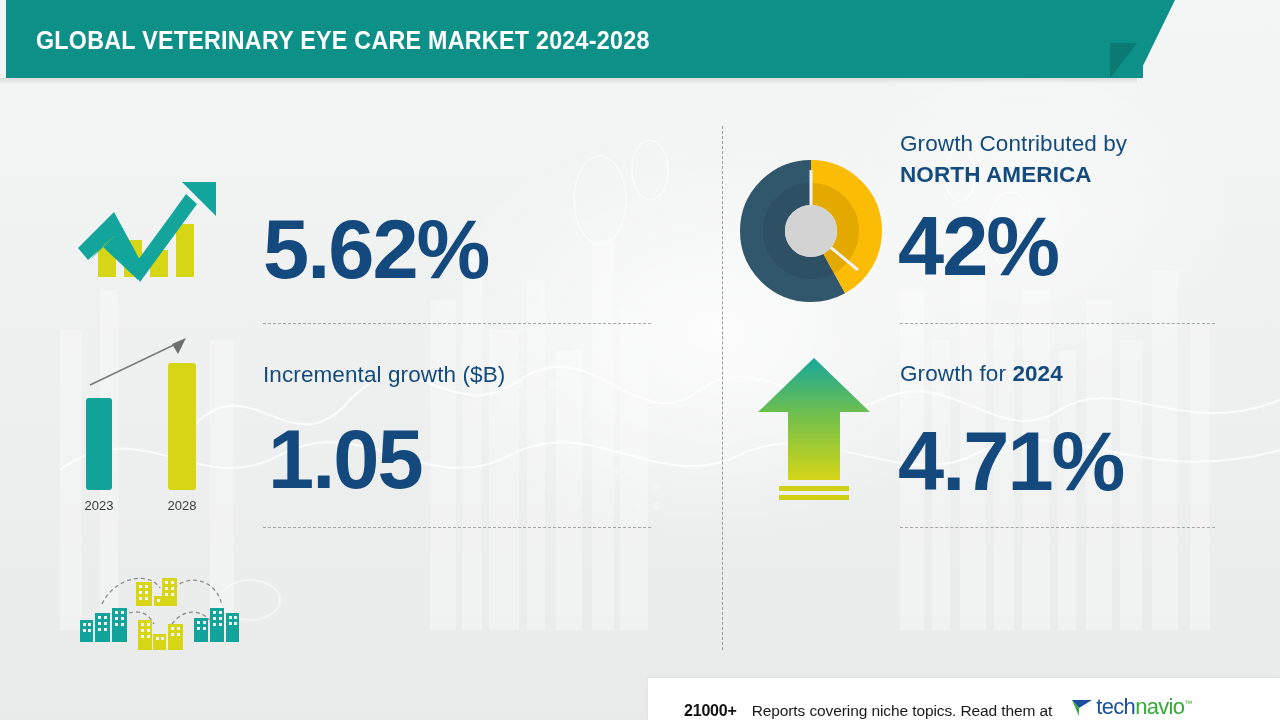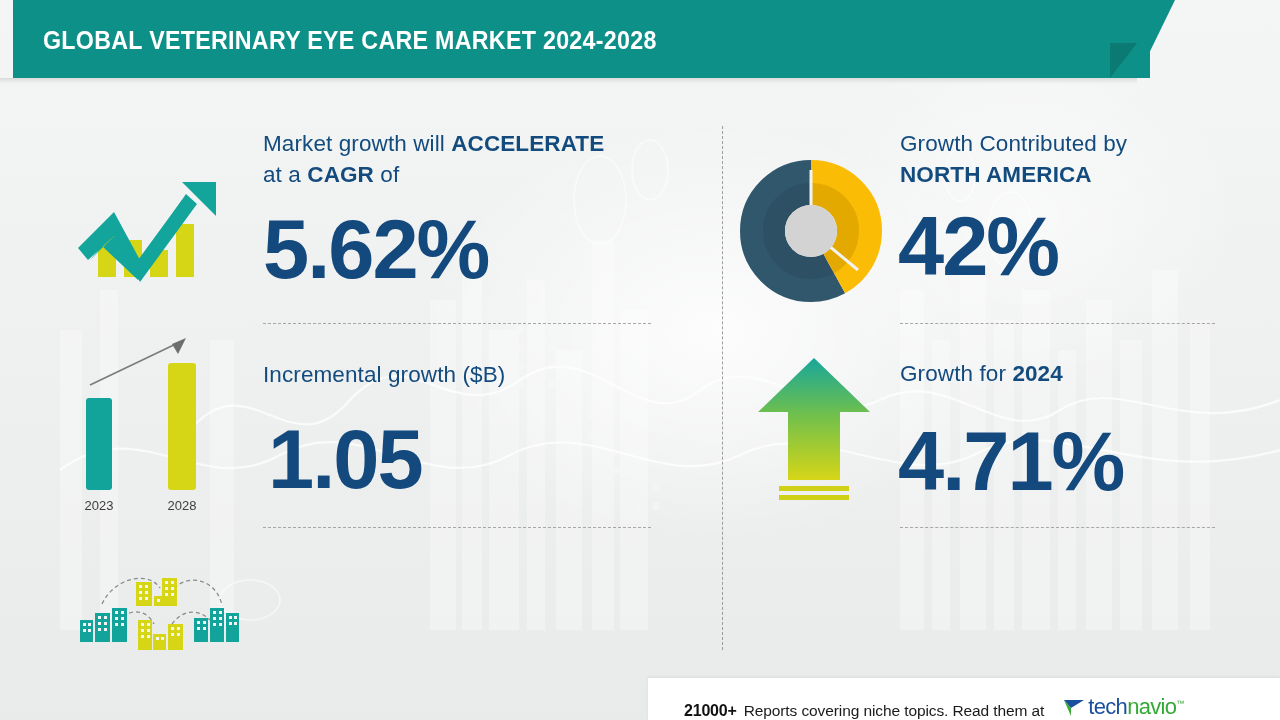--- a/index.html
+++ b/index.html
@@ -16,21 +16,21 @@
     background:
       radial-gradient(ellipse 420px 300px at 56% 46%, rgba(255,255,255,0.85) 0%, rgba(255,255,255,0) 70%),
       radial-gradient(ellipse 300px 260px at 80% 30%, rgba(255,255,255,0.6) 0%, rgba(255,255,255,0) 72%),
       linear-gradient(180deg, #f4f5f5 0%, #eeefef 55%, #e9eaea 100%);
   }
   #bg-city { position:absolute; inset:0; opacity:.55; }
   #bg-waves { position:absolute; inset:0; opacity:.85; }
 
   
   #header {
-    position:absolute; left:13px; top:0; width:1137px; height:78px;
+    position:absolute; left:6px; top:0; width:1137px; height:78px;
     background:#0d9088;
     z-index:5;
   }
   #header-title {
     position:absolute; left:30px; top:26px;
     color:#ffffff;
     font-size:25px;
     font-weight:bold;
     letter-spacing:.3px;
     font-stretch:condensed;
@@ -98,21 +98,21 @@
     box-shadow:0 -1px 3px rgba(0,0,0,.07);
   }
   #footer-count {
     margin-left:36px;
     color:#111;
     font-size:16px;
     font-weight:bold;
     letter-spacing:-.2px;
   }
   #footer-text {
-    margin-left:7px;
+    margin-left:15px;
     color:#1a1a1a;
     font-size:15.5px;
     letter-spacing:-.1px;
   }
   #footer-logo { margin-left:18px; display:flex; align-items:center; }
   #logo-word { font-size:22px; font-weight:normal; letter-spacing:-.7px; }
   #logo-tech { color:#1b4fa0; }
   #logo-navio { color:#35a935; }
   #logo-tm { font-size:8px; color:#35a935; vertical-align:super; }
 
@@ -215,26 +215,20 @@
         <path d="M118,125 L118,72 L136,72 L136,125 Z"></path>
       </g>
       <g fill="#13a59c">
         <path d="M22,98 L32,108 L56,84 L56,62 L56,84 L80,108 L124,48 L134,58 L80,128 L44,94 L32,108 Z"></path>
         <path d="M20,96 L56,60 L82,108 L128,42 L139,52 L82,130 L56,84 L30,108 Z"></path>
         <path d="M124,30 L158,30 L158,64 L146,52 L134,40 Z"></path>
       </g>
     </svg>
   </div>
 
-  <div class="panel" style="left:263px; top:128px; width:400px;">
-    <div class="headline">
-      <span>Market growth will </span><b>ACCELERATE</b><br>
-      <span>at a </span><b>CAGR</b><span> of</span>
-    </div>
-  </div>
 
   <div class="panel bignum" style="left:263px; top:208px; font-size:83px;">5.62%</div>
 
   <div class="divider" style="left:263px; top:323px; width:388px;"></div>
 
   <div class="panel" style="left:60px; top:330px; width:180px; height:190px;">
     <svg viewBox="0 0 180 190" width="180" height="190">
       <rect x="26" y="68" width="26" height="92" rx="3" fill="#12a49b"></rect>
       <rect x="108" y="33" width="28" height="127" rx="3" fill="#d6d617"></rect>
       <g stroke="#7b7b7b" stroke-width="1.6" fill="none">

